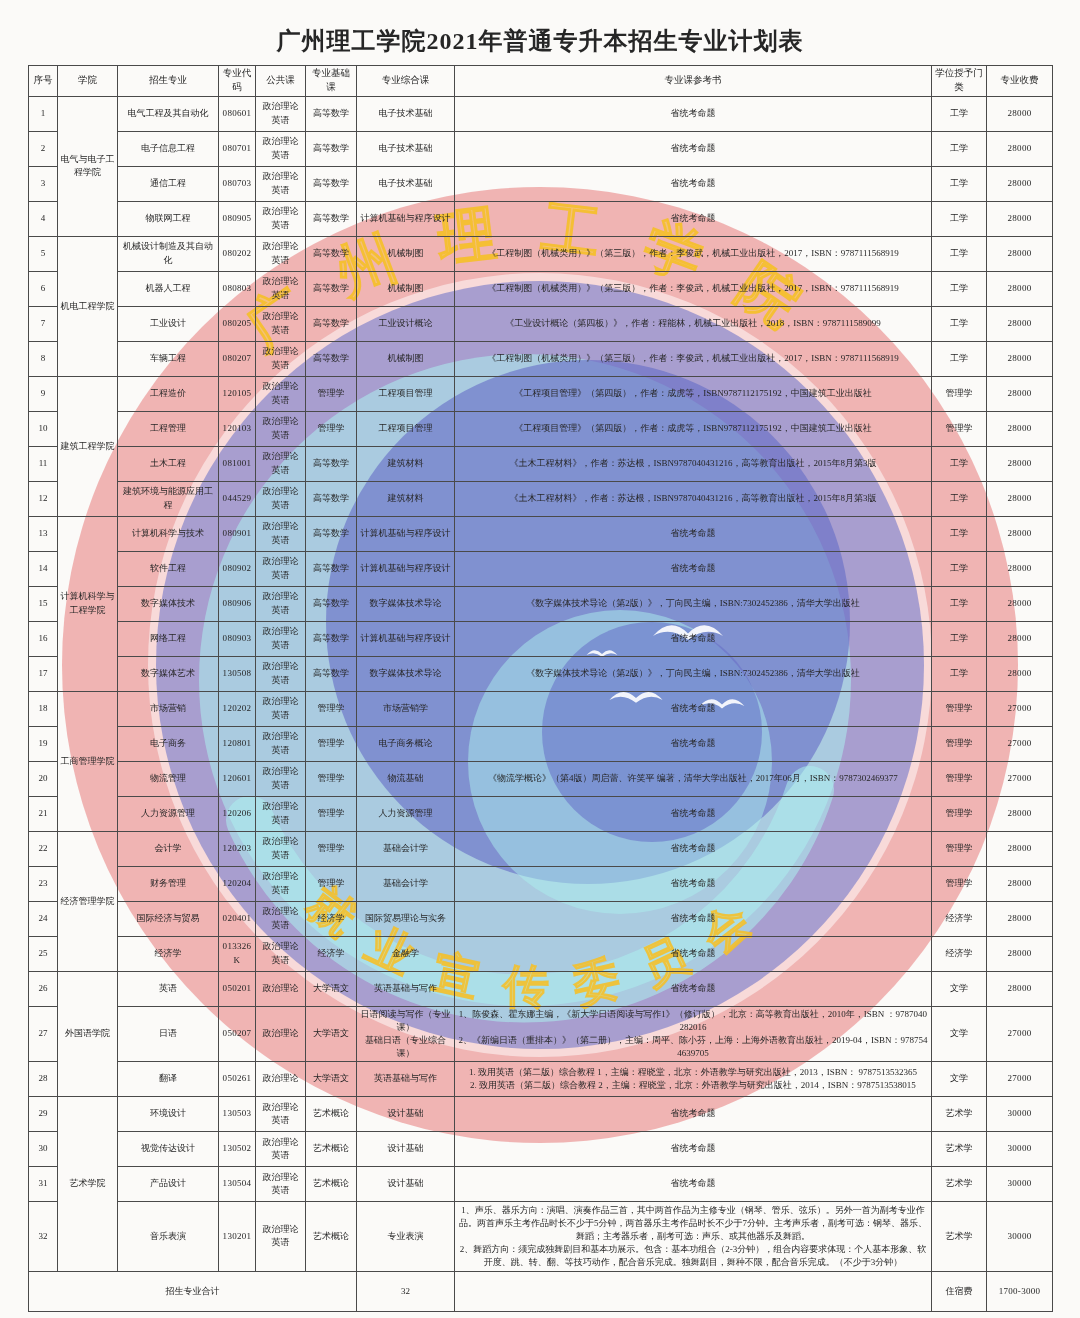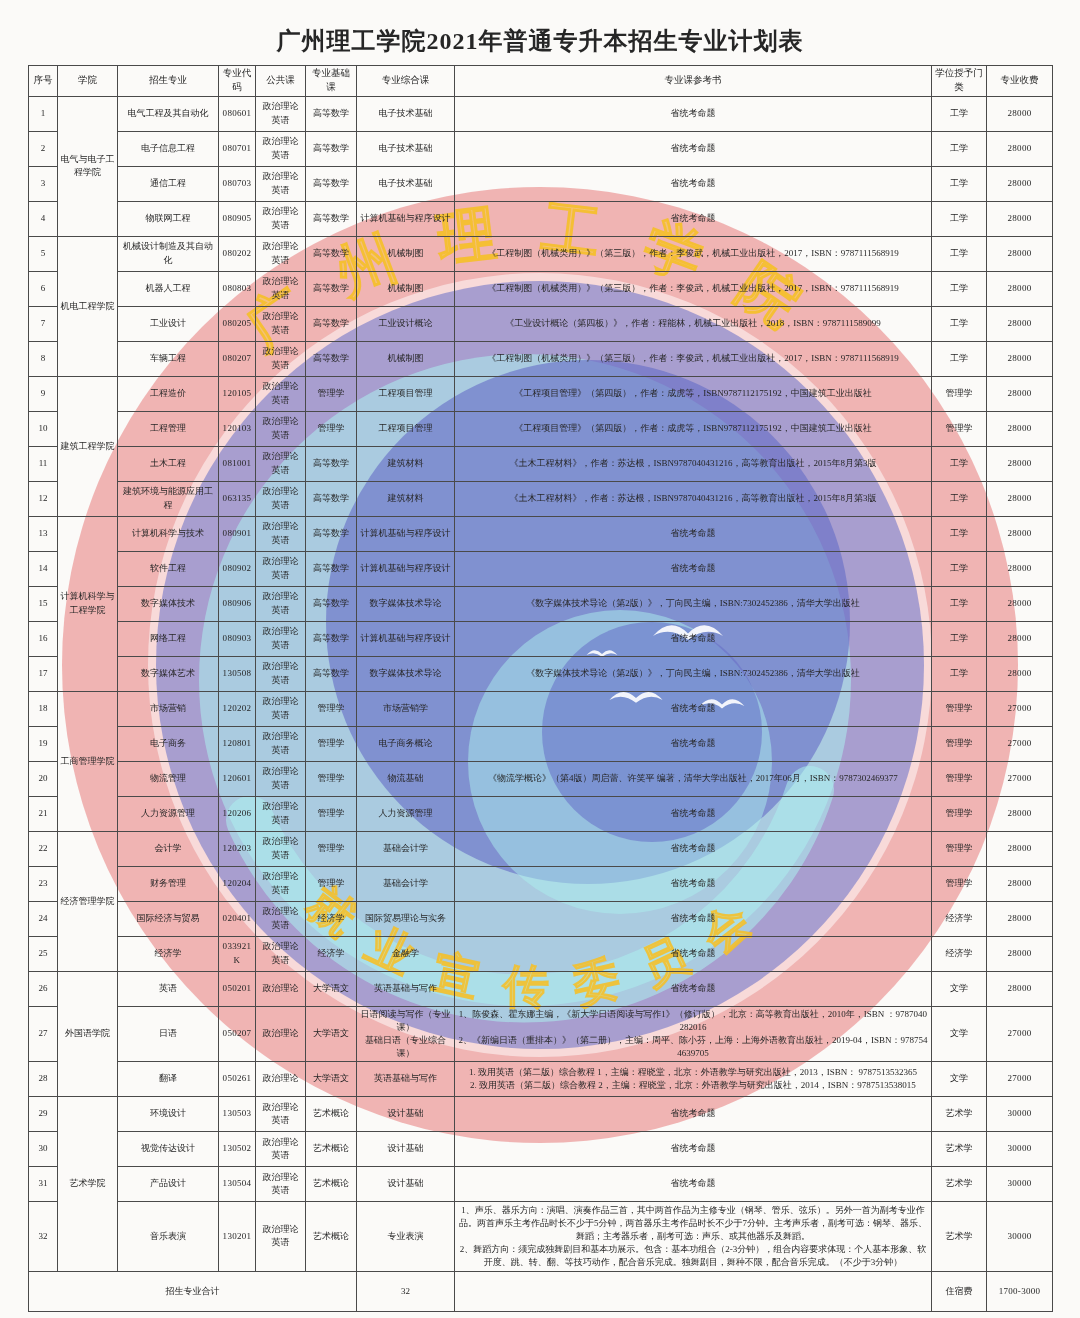--- a/index.html
+++ b/index.html
@@ -240,21 +240,21 @@
           <td>政治理论<br>英语</td>
           <td>高等数学</td>
           <td>建筑材料</td>
           <td class="ref-left">《土木工程材料》，作者：苏达根，ISBN9787040431216，高等教育出版社，2015年8月第3版</td>
           <td>工学</td>
           <td class="fee">28000</td>
         </tr>
         <tr style="height: 35px;">
           <td>12</td>
           <td class="major">建筑环境与能源应用工程</td>
-          <td class="code">063135</td>
+          <td class="code">044529</td>
           <td>政治理论<br>英语</td>
           <td>高等数学</td>
           <td>建筑材料</td>
           <td class="ref-left">《土木工程材料》，作者：苏达根，ISBN9787040431216，高等教育出版社，2015年8月第3版</td>
           <td>工学</td>
           <td class="fee">28000</td>
         </tr>
         <tr style="height: 35px;">
           <td>13</td>
           <td class="college" rowspan="5">计算机科学与工程学院</td>
@@ -386,21 +386,21 @@
           <td>政治理论<br>英语</td>
           <td>经济学</td>
           <td>国际贸易理论与实务</td>
           <td class="ref-center">省统考命题</td>
           <td>经济学</td>
           <td class="fee">28000</td>
         </tr>
         <tr style="height: 35px;">
           <td>25</td>
           <td class="major">经济学</td>
-          <td class="code">033921K</td>
+          <td class="code">013326K</td>
           <td>政治理论<br>英语</td>
           <td>经济学</td>
           <td>金融学</td>
           <td class="ref-center">省统考命题</td>
           <td>经济学</td>
           <td class="fee">28000</td>
         </tr>
         <tr style="height: 35px;">
           <td>26</td>
           <td class="college" rowspan="3">外国语学院</td>

